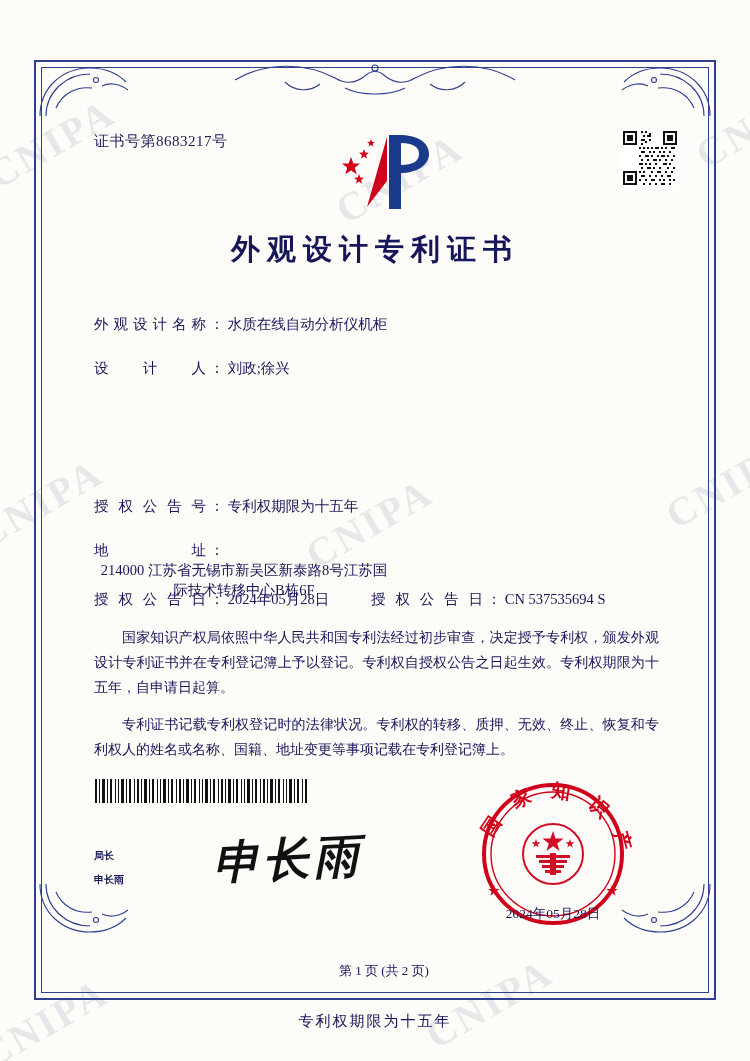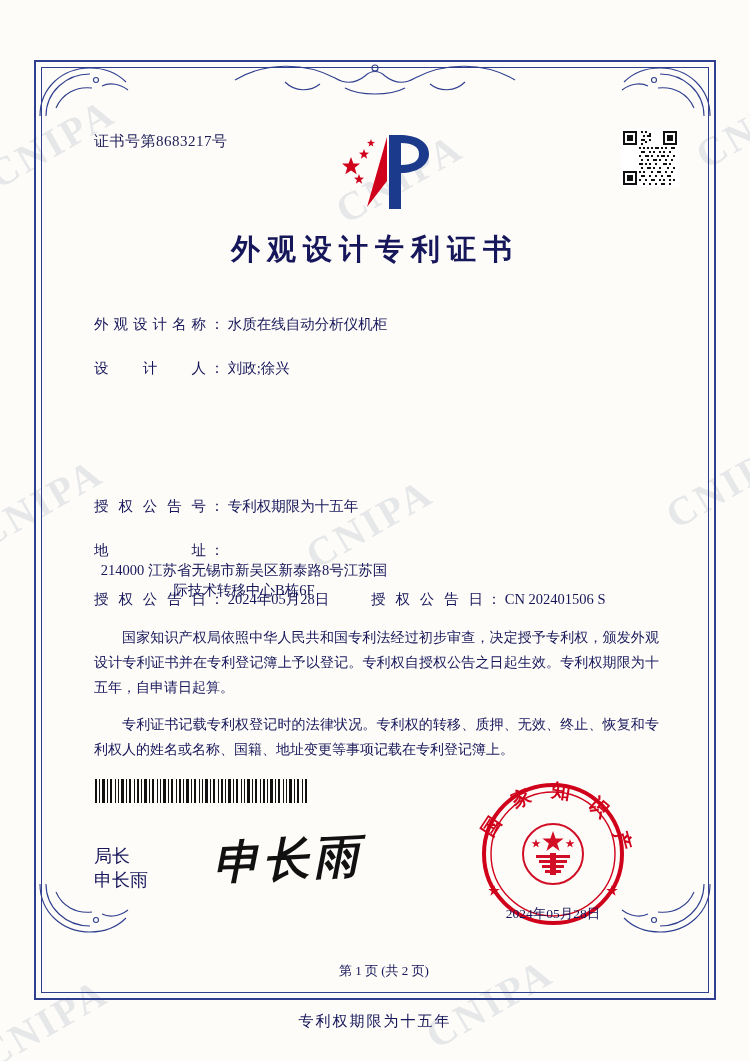--- a/index.html
+++ b/index.html
@@ -191,23 +191,24 @@
     top: 712px;
     width: 215px;
     height: 24px;
   }
 
   
   #sig-labels {
     position: absolute;
     left: 53px;
     top: 777px;
-    font-size: 18px;
+    font-size: 10px;
     line-height: 24px;
     color: #16165a;
+    font-weight: bold;
   }
   #sig-script {
     position: absolute;
     left: 172px;
     top: 762px;
     font-size: 46px;
     font-family: "Liberation Serif", "DejaVu Serif", serif;
     font-style: italic;
     font-weight: 700;
     color: #111;
@@ -476,21 +477,21 @@
 
     <div class="field" id="f-grantdate">
       <span class="flabel w-5">授权公告日</span>
       <span>：</span>
       <span class="fvalue">2024年05月28日</span>
     </div>
 
     <div class="field" id="f-pubno">
       <span class="flabel w-5">授权公告日</span>
       <span>：</span>
-      <span class="fvalue">CN 202401506 S</span>
+      <span class="fvalue">CN 537535694 S</span>
     </div>
 
     <div class="para" id="p1">国家知识产权局依照中华人民共和国专利法经过初步审查，决定授予专利权，颁发外观设计专利证书并在专利登记簿上予以登记。专利权自授权公告之日起生效。专利权期限为十五年，自申请日起算。</div>
     <div class="para" id="p2">专利证书记载专利权登记时的法律状况。专利权的转移、质押、无效、终止、恢复和专利权人的姓名或名称、国籍、地址变更等事项记载在专利登记簿上。</div>
 
     <div id="barcode">
       <svg width="215" height="24" viewBox="0 0 215 24" shape-rendering="crispEdges">
         <rect width="215" height="24" fill="#fdfcf8"></rect>
         <g fill="#111">
           <rect x="2" y="0" width="2" height="24"></rect>

